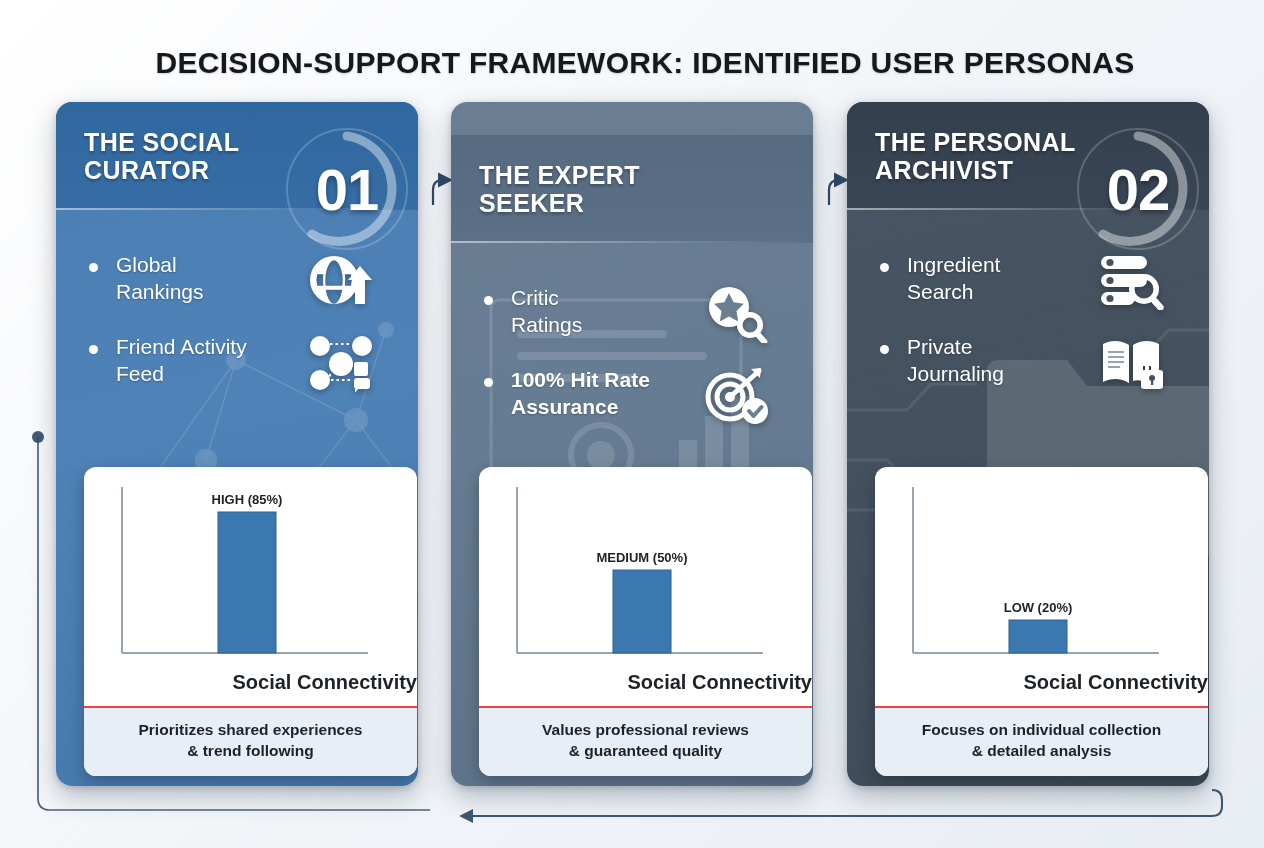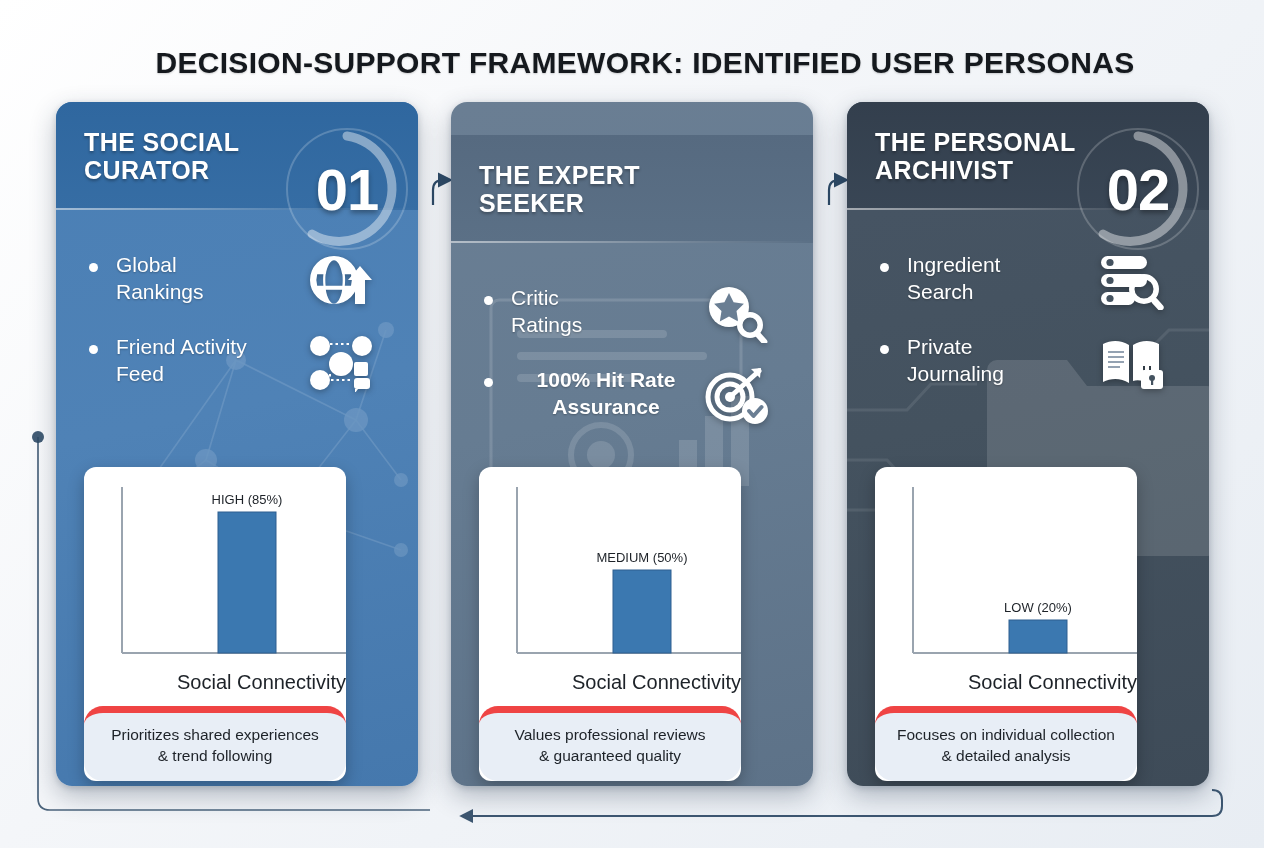--- a/index.html
+++ b/index.html
@@ -138,62 +138,62 @@
     flex: 0 0 auto;
   }
   .bullet-text {
     font-size: 21px;
     line-height: 1.28;
     color: #ffffff;
     width: 190px;
     text-shadow: 0 1px 2px rgba(0,0,0,0.28);
     white-space: pre-line;
   }
-  .bullet-strong { font-weight: bold; text-align: center; }
+  .bullet-strong { font-weight: bold; }
   .bullet-icon {
     width: 68px; height: 58px;
     margin-left: 2px;
     flex: 0 0 auto;
     filter: drop-shadow(0 2px 3px rgba(0,0,0,0.30));
   }
 
   
   .chart-panel {
     position: absolute;
     left: 28px;
     top: 365px;
-    width: 262px;
+    width: 333px;
     background: #ffffff;
     border-radius: 12px;
     box-shadow: 0 6px 16px rgba(0,0,0,0.25);
     overflow: hidden;
     z-index: 4;
+    font-weight: bold;
   }
   .chart-area {
     position: relative;
     height: 200px;
     padding: 14px 16px 0 16px;
   }
   .chart-svg { display: block; width: 274px; height: 186px; }
   .chart-xlabel {
     text-align: right;
     font-size: 20px;
     color: #1d2228;
     padding: 4px 0 12px 0;
   }
   .chart-footer {
     background: #e8eef6;
-    border-top: 7px solid #ef4444;
+    border-top: 2px solid #ef4444;
     text-align: center;
     font-size: 15.5px;
     line-height: 1.34;
     color: #1d2228;
     padding: 12px 10px 14px 10px;
     white-space: pre-line;
-    border-radius: 19px;
   }
 </style>
 </head>
 <body>
 
 <div class="page-title">DECISION-SUPPORT FRAMEWORK: IDENTIFIED USER PERSONAS</div>
 
 <svg class="flow-layer" viewBox="0 0 1264 848">
   <defs>
     <marker id="arrowR" viewBox="0 0 10 10" refX="8" refY="5" markerWidth="7" markerHeight="7" orient="auto-start-reverse">

